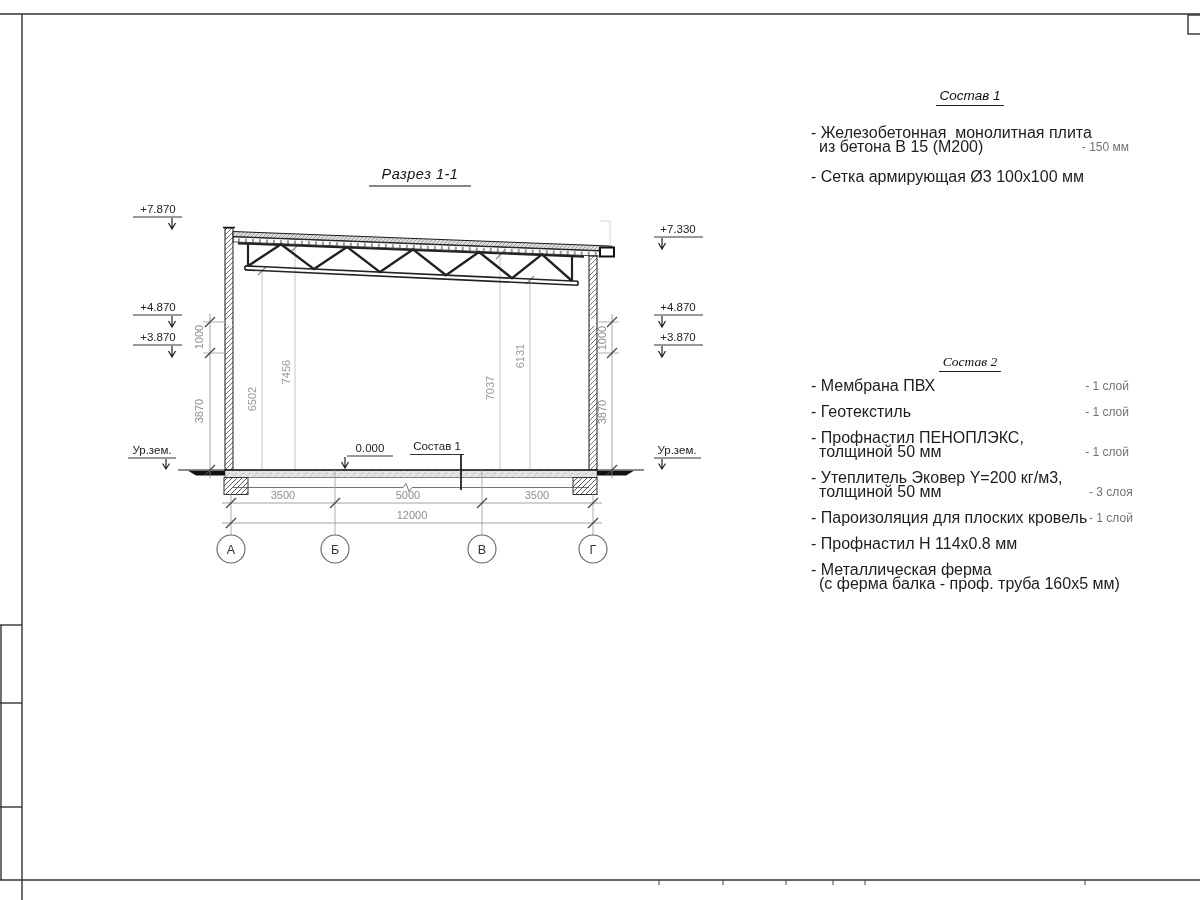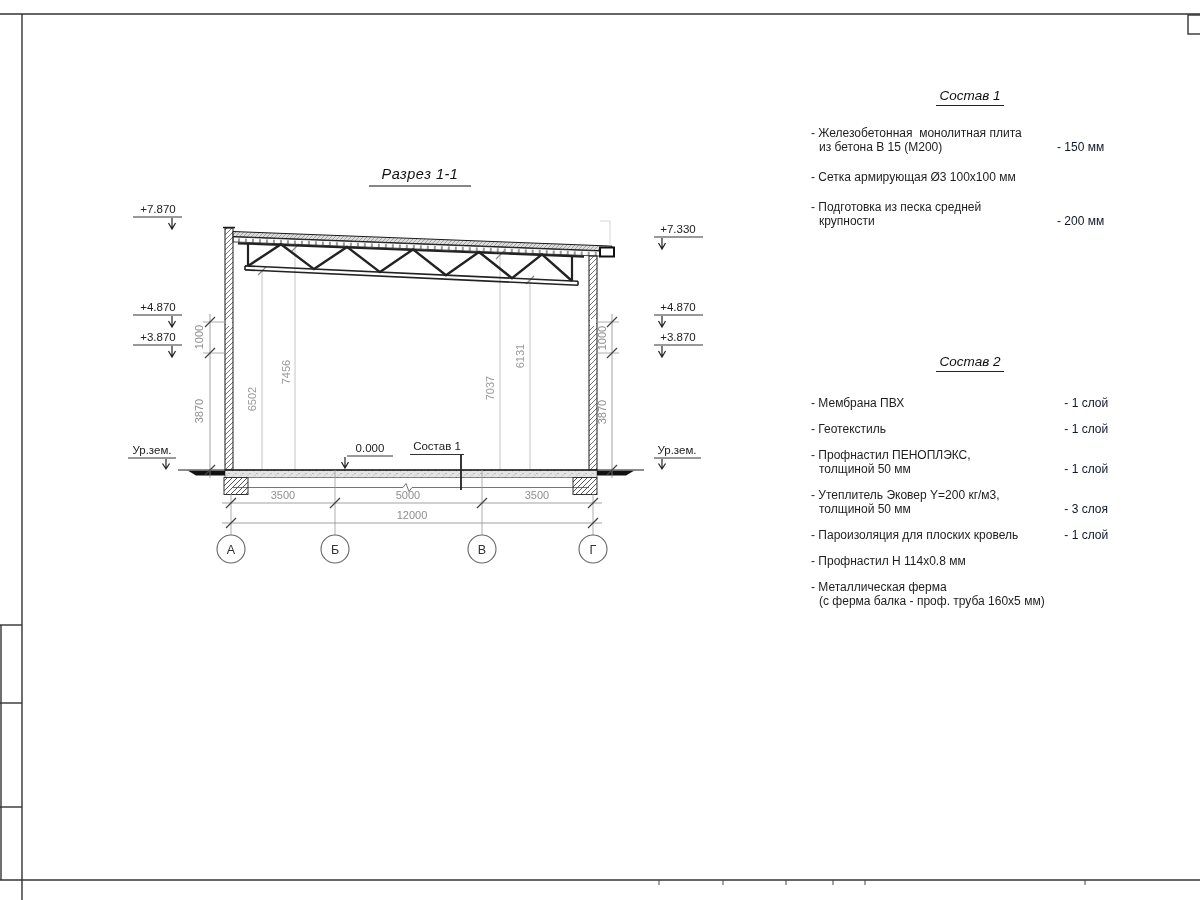--- a/index.html
+++ b/index.html
@@ -3,26 +3,26 @@
 <meta charset="utf-8">
 <style>
   html,body{margin:0;padding:0;background:#fff;}
   body{font-family:"Liberation Sans", sans-serif; color:#222;}
   .page{position:relative;width:1200px;height:900px;background:#fff;overflow:hidden;}
   svg{position:absolute;left:0;top:0;font-family:"Liberation Sans", sans-serif;}
   .comp-list{position:absolute;width:318px;}
   #comp1{left:811px;top:86px;}
   #comp2{left:811px;top:352px;}
   .comp-title-wrap{text-align:center;margin-bottom:22px;}
-  #comp2 .comp-title-wrap{margin-bottom:26px;}
+  #comp2 .comp-title-wrap{margin-bottom:9px;font-family:Liberation Serif, serif;}
   .comp-title{font-style:italic;font-size:13.5px;color:#111;border-bottom:1px solid #222;padding:0 4px 2px 4px;}
   .comp-item{display:flex;justify-content:space-between;align-items:flex-end;margin-bottom:16px;}
   #comp2 .comp-item{margin-bottom:12px;gap:36px;}
-  .item-name{width:242px;font-size:12px;line-height:14px;color:#1d1d1d;}
-  .item-value{width:72px;font-size:12px;line-height:14px;color:#0f172a;white-space:pre;}
+  .item-name{width:242px;font-size:16px;line-height:14px;color:#1d1d1d;}
+  .item-value{width:72px;font-size:12px;line-height:14px;color:#737373;white-space:pre;text-align:right;}
   .l{display:block;white-space:pre;}
   .ind{padding-left:8px;}
 </style>
 </head>
 <body>
 
 <div class="page">
 
 <svg width="1200" height="900" viewBox="0 0 1200 900">
   <defs>
@@ -273,27 +273,20 @@
       <span class="l ind">из бетона В 15 (М200)</span>
     </div>
     <div class="item-value">- 150 мм</div>
   </div>
   <div class="comp-item">
     <div class="item-name">
       <span class="l">- Сетка армирующая Ø3 100x100 мм</span>
     </div>
     <div class="item-value"></div>
   </div>
-  <div class="comp-item">
-    <div class="item-name">
-      <span class="l">- Подготовка из песка средней</span>
-      <span class="l ind">крупности</span>
-    </div>
-    <div class="item-value">- 200 мм</div>
-  </div>
 </div>
 
 <div class="comp-list" id="comp2">
   <div class="comp-title-wrap">
     <span class="comp-title">Состав 2</span>
   </div>
   <div class="comp-item">
     <div class="item-name">
       <span class="l">- Мембрана ПВХ</span>
     </div>

